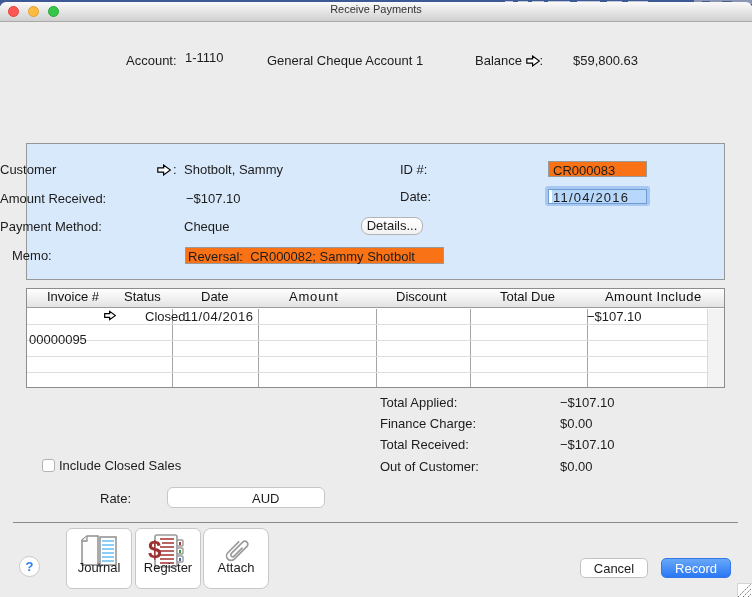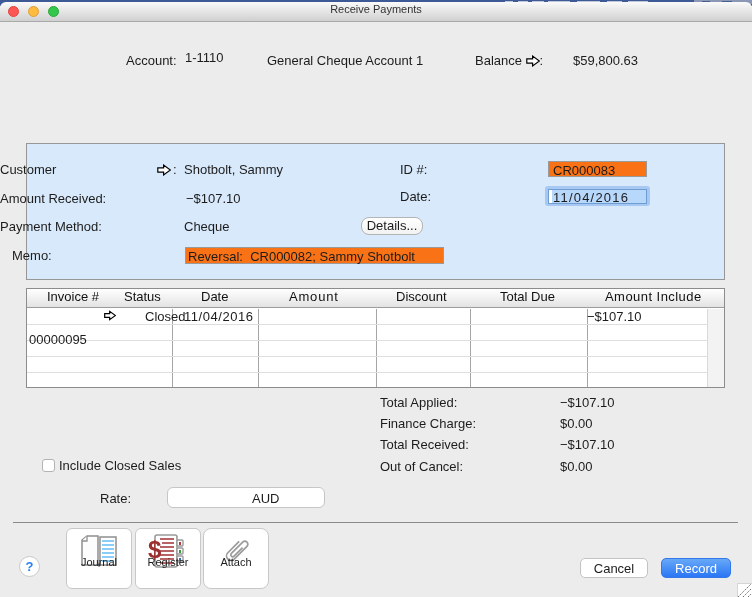--- a/index.html
+++ b/index.html
@@ -27,21 +27,21 @@
 #grid { left:26px; top:288px; width:699px; height:100px; border:1px solid #8c8c8c; background:#fff; }
 #gridhead { position:absolute; left:0; top:0; width:697px; height:19px;
   background:linear-gradient(#ffffff,#e3e3e3); border-bottom:1px solid #9c9c9c; }
 .hcell { position:absolute; top:0px; font-size:13px; color:#111; }
 .vline { position:absolute; top:20px; width:1px; height:78px; background:#a5a5a5; }
 .rline { position:absolute; left:0; width:680px; height:1px; background:#dedede; }
 #scrollstrip { position:absolute; left:680px; top:20px; width:17px; height:78px; background:#f3f3f3; border-left:1px solid #d9d9d9; }
 
 .btn { position:absolute; background:linear-gradient(#ffffff,#f2f2f2); border:1px solid #b4b4b4; border-radius:5px; text-align:center; font-size:13px; color:#1c1c1c; }
 .bigbtn { position:absolute; width:66px; height:61px; background:#fff; border:1px solid #c8c8c8; border-radius:6px; text-align:center; }
-.bigbtn .cap { position:absolute; left:0; bottom:20px; width:100%; font-size:11px; color:#1c1c1c; }
+.bigbtn .cap { position:absolute; left:0; bottom:13px; width:100%; font-size:13px; color:#1c1c1c; }
 
 #cancel { left:580px; top:558px; width:68px; height:20px; background:#fff; border:1px solid #c3c3c3; border-radius:5px; text-align:center; padding-top:2px; }
 #record { left:661px; top:558px; width:70px; height:20px; background:linear-gradient(#67a9f8,#2a76f5); border:1px solid #3377e8; border-radius:5px; color:#fff; text-align:center; padding-top:2px; }
 #help { left:19px; top:556px; width:21px; height:21px; border-radius:50%; background:#fff; border:1px solid #c9c9c9; color:#2680f7; text-align:center; font-size:13px; font-weight:bold; line-height:20px; }
 .r { text-align:left; }
 </style>
 </head>
 <body>
 <div id="win">
   <div class="abs" id="topstrip">
@@ -124,21 +124,21 @@
     <div class="abs" style="left:157px;top:20px;letter-spacing:0.55px;">11/04/2016</div>
     <div class="abs r" style="left:560px;top:20px;width:116px;">−$107.10</div>
   </div>
 
   <div class="abs r" style="left:380px;top:395px;width:200px;">Total Applied:</div>
   <div class="abs r" style="left:560px;top:395px;width:142px;">−$107.10</div>
   <div class="abs r" style="left:380px;top:416px;width:200px;">Finance Charge:</div>
   <div class="abs r" style="left:560px;top:416px;width:142px;">$0.00</div>
   <div class="abs r" style="left:380px;top:437px;width:200px;">Total Received:</div>
   <div class="abs r" style="left:560px;top:437px;width:142px;">−$107.10</div>
-  <div class="abs r" style="left:380px;top:459px;width:200px;">Out of Cancel:</div>
+  <div class="abs r" style="left:380px;top:459px;width:200px;">Out of Customer:</div>
   <div class="abs r" style="left:560px;top:459px;width:142px;">$0.00</div>
 
   <div class="abs" style="left:42px;top:459px;width:13px;height:13px;background:#fff;border:1px solid #b3b3b3;border-radius:3px;"></div>
   <div class="abs" style="left:59px;top:458px;">Include Closed Sales</div>
   <div class="abs" style="left:167px;top:487px;width:158px;height:21px;background:#fff;border:1px solid #c6c6c6;border-radius:6px;"></div>
   <div class="abs r" style="left:100px;top:491px;width:144px;">Rate:</div>
   <div class="abs" style="left:252px;top:491px;">AUD</div>
 
   <div class="abs" style="left:13px;top:522px;width:725px;height:1px;background:#8a8a8a;"></div>
 

